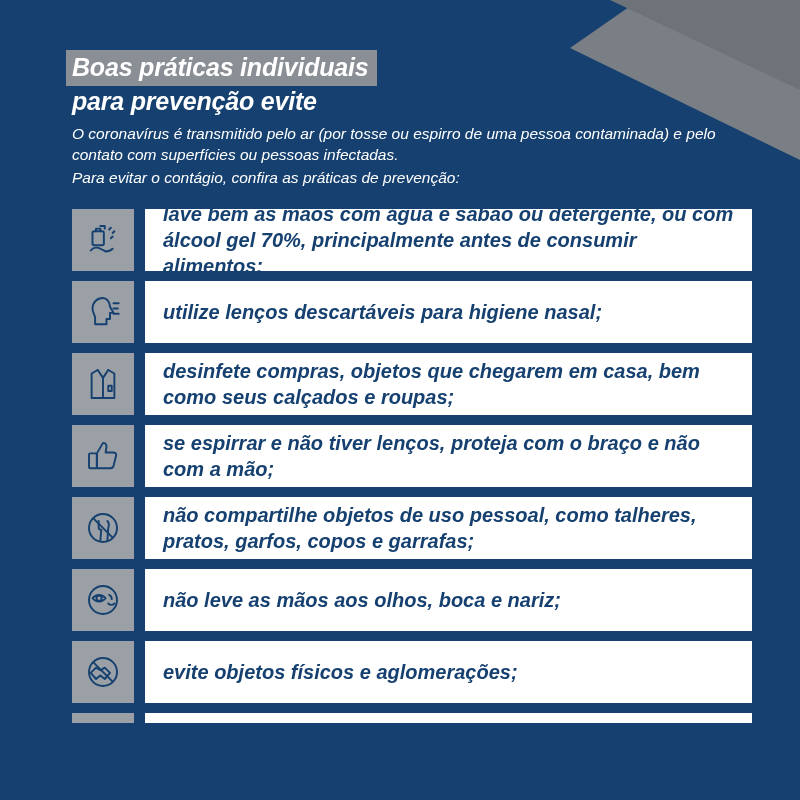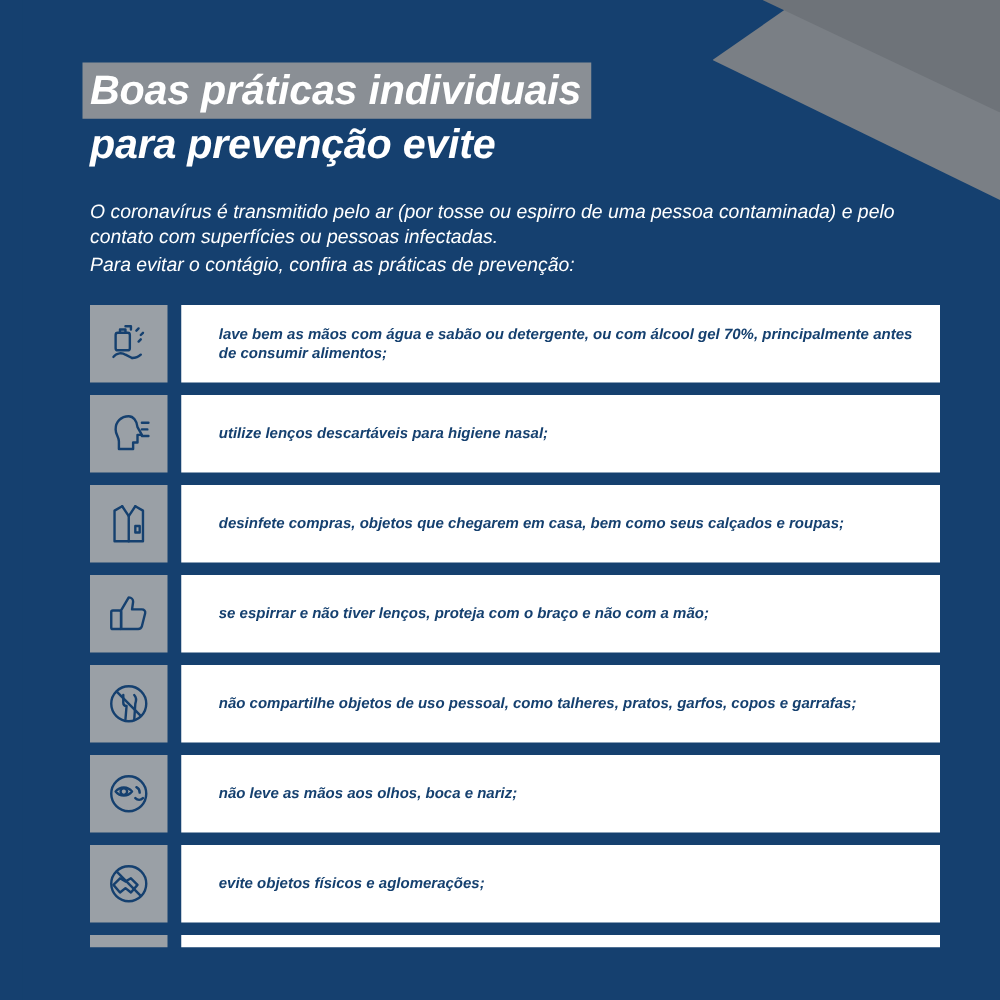--- a/index.html
+++ b/index.html
@@ -52,21 +52,21 @@
   .content {
     position: relative;
     padding: 50px 48px 0 70px;
     box-sizing: border-box;
   }
 
   h1.title {
     margin: 0;
     padding: 0;
     color: #ffffff;
-    font-size: 33px;
+    font-size: 25px;
     font-weight: bold;
     font-style: italic;
     line-height: 1.22;
     letter-spacing: -0.2px;
   }
   .title-line1 {
     display: inline-block;
     background: #8a8f95;
     padding: 2px 8px 3px 6px;
     margin-left: -4px;
@@ -74,21 +74,21 @@
   .title-line2, .title-line3 {
     display: block;
     padding-left: 2px;
   }
 
   p.lead {
     color: #ffffff;
     font-size: 15.5px;
     font-style: italic;
     line-height: 1.35;
-    margin: 24px 0 0 2px;
+    margin: 8px 0 0 2px;
     max-width: 690px;
   }
   p.lead .bold {
     font-weight: normal;
     display: block;
     margin-top: 2px;
   }
 
   .list {
     margin-top: 20px;
@@ -118,25 +118,24 @@
   .text-box {
     flex: 1;
     background: #ffffff;
     display: flex;
     align-items: center;
     padding: 0 18px;
     box-sizing: border-box;
   }
   .text-box span {
     color: #15406f;
-    font-size: 12px;
+    font-size: 20px;
     font-weight: bold;
     font-style: italic;
     line-height: 1.3;
-    margin-left: 12px;
   }
 </style>
 </head>
 <body>
 
 <div class="poster">
   <div class="corner-shape"></div>
   <div class="corner-shape-2"></div>
   <div class="left-bar"></div>
 

